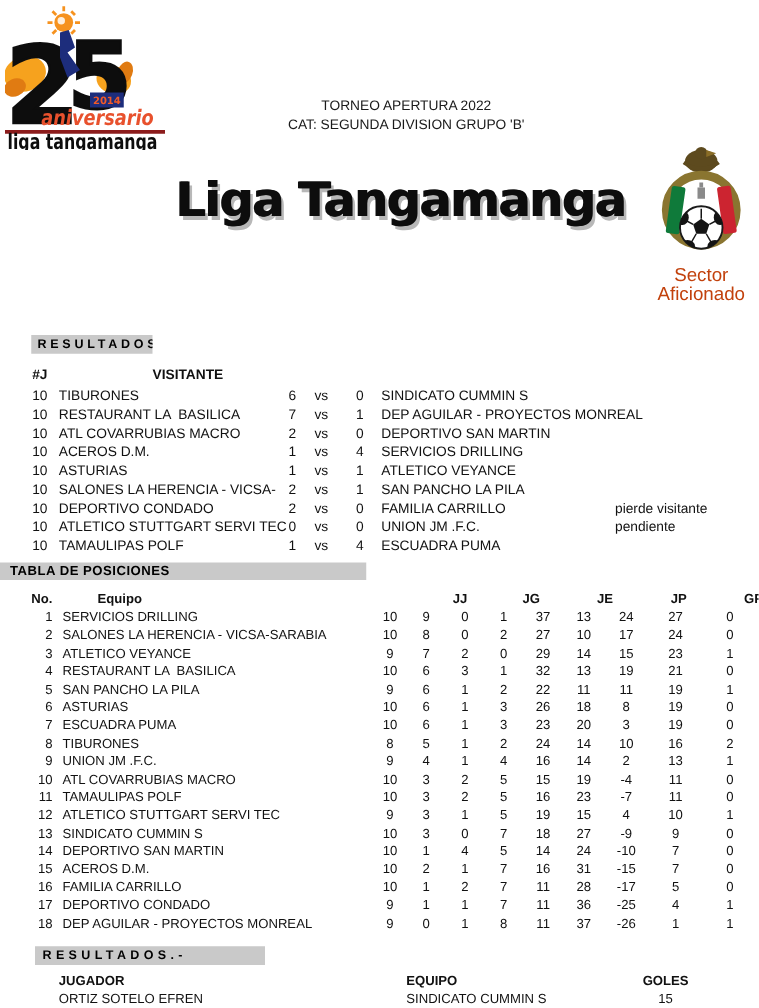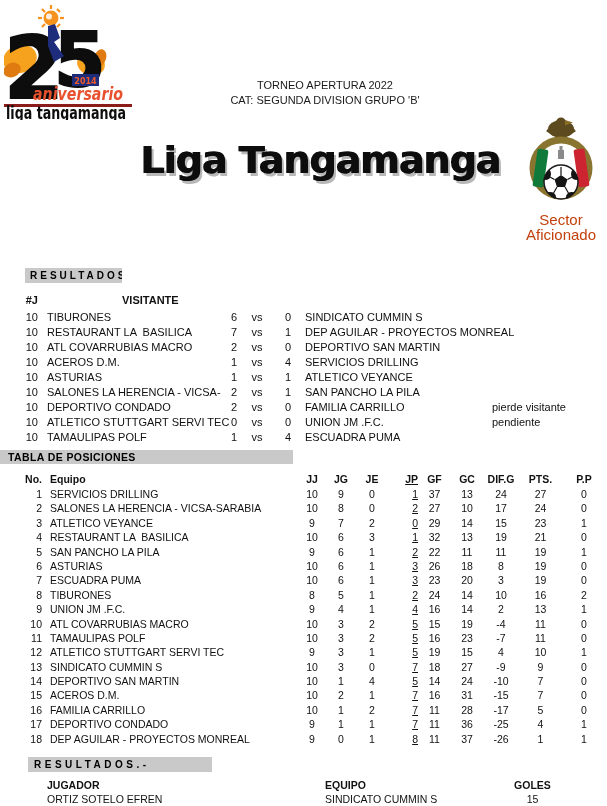--- a/index.html
+++ b/index.html
@@ -31,27 +31,27 @@
   .c-j{width:38px;text-align:right;flex:none;}
   .c-local{margin-left:9px;width:174px;flex:none;white-space:pre;}
   .c-s1{width:16px;text-align:right;flex:none;}
   .c-vs{width:40px;text-align:center;flex:none;}
   .c-s2{width:14px;text-align:right;flex:none;}
   .c-visit{margin-left:14px;width:185px;flex:none;white-space:pre;}
   .c-note{flex:1;padding-left:2px;white-space:nowrap;}
   
   .standings{position:absolute;left:0;top:471px;width:607px;font-size:10.5px;}
   .prow{display:flex;height:14.4px;line-height:14.4px;align-items:baseline;}
-  .phead{font-weight:bold;height:16px;line-height:16px;}
+  .phead{font-weight:bold;height:16px;line-height:16px;gap:28px;}
   .p-no{width:42px;text-align:right;flex:none;}
   .p-team{margin-left:8px;width:248px;flex:none;white-space:pre;}
   .p-jj{width:28px;text-align:center;flex:none;}
   .p-jg{width:30px;text-align:center;flex:none;}
   .p-je{width:32px;text-align:center;flex:none;}
-  .p-jp{width:30px;text-align:right;flex:none;text-decoration:underline;}
+  .p-jp{width:30px;text-align:center;flex:none;}
   .p-gf{width:33px;text-align:center;flex:none;}
   .p-gc{width:32px;text-align:center;flex:none;}
   .p-dif{width:36px;text-align:center;flex:none;}
   .p-pts{width:43px;text-align:center;flex:none;}
   .p-pp{width:44px;text-align:center;flex:none;}
   
   .scorers{position:absolute;left:0;top:778px;width:607px;font-size:10.5px;}
   .grow{display:flex;height:14px;line-height:14px;}
   .ghead{font-weight:bold;}
   .g-jugador{margin-left:47px;width:278px;flex:none;white-space:pre;}

